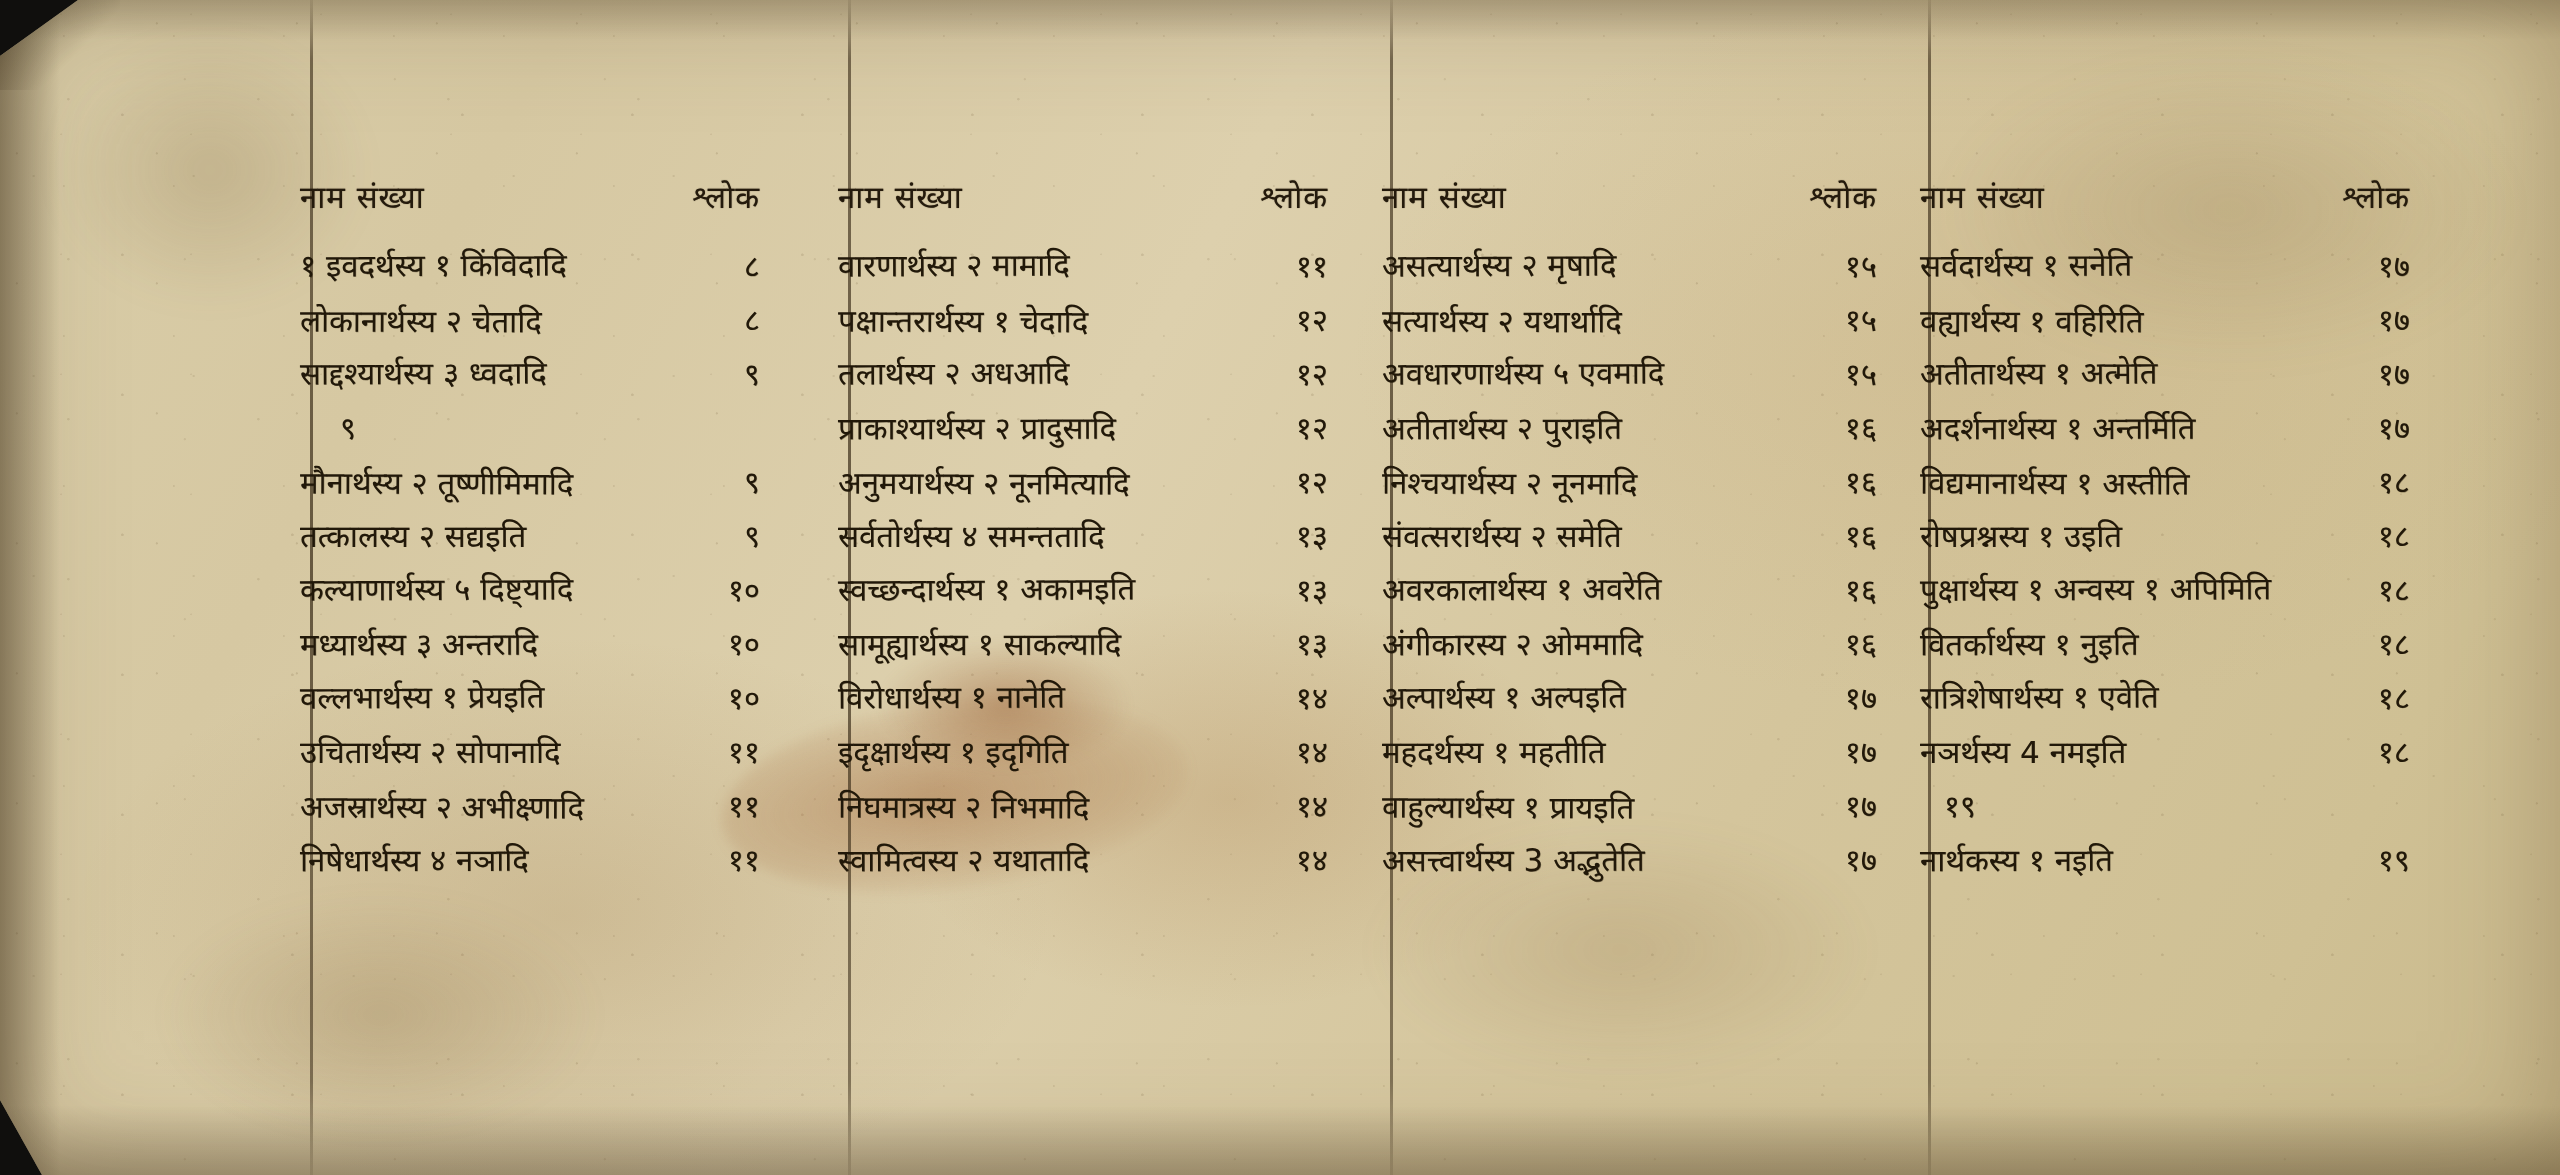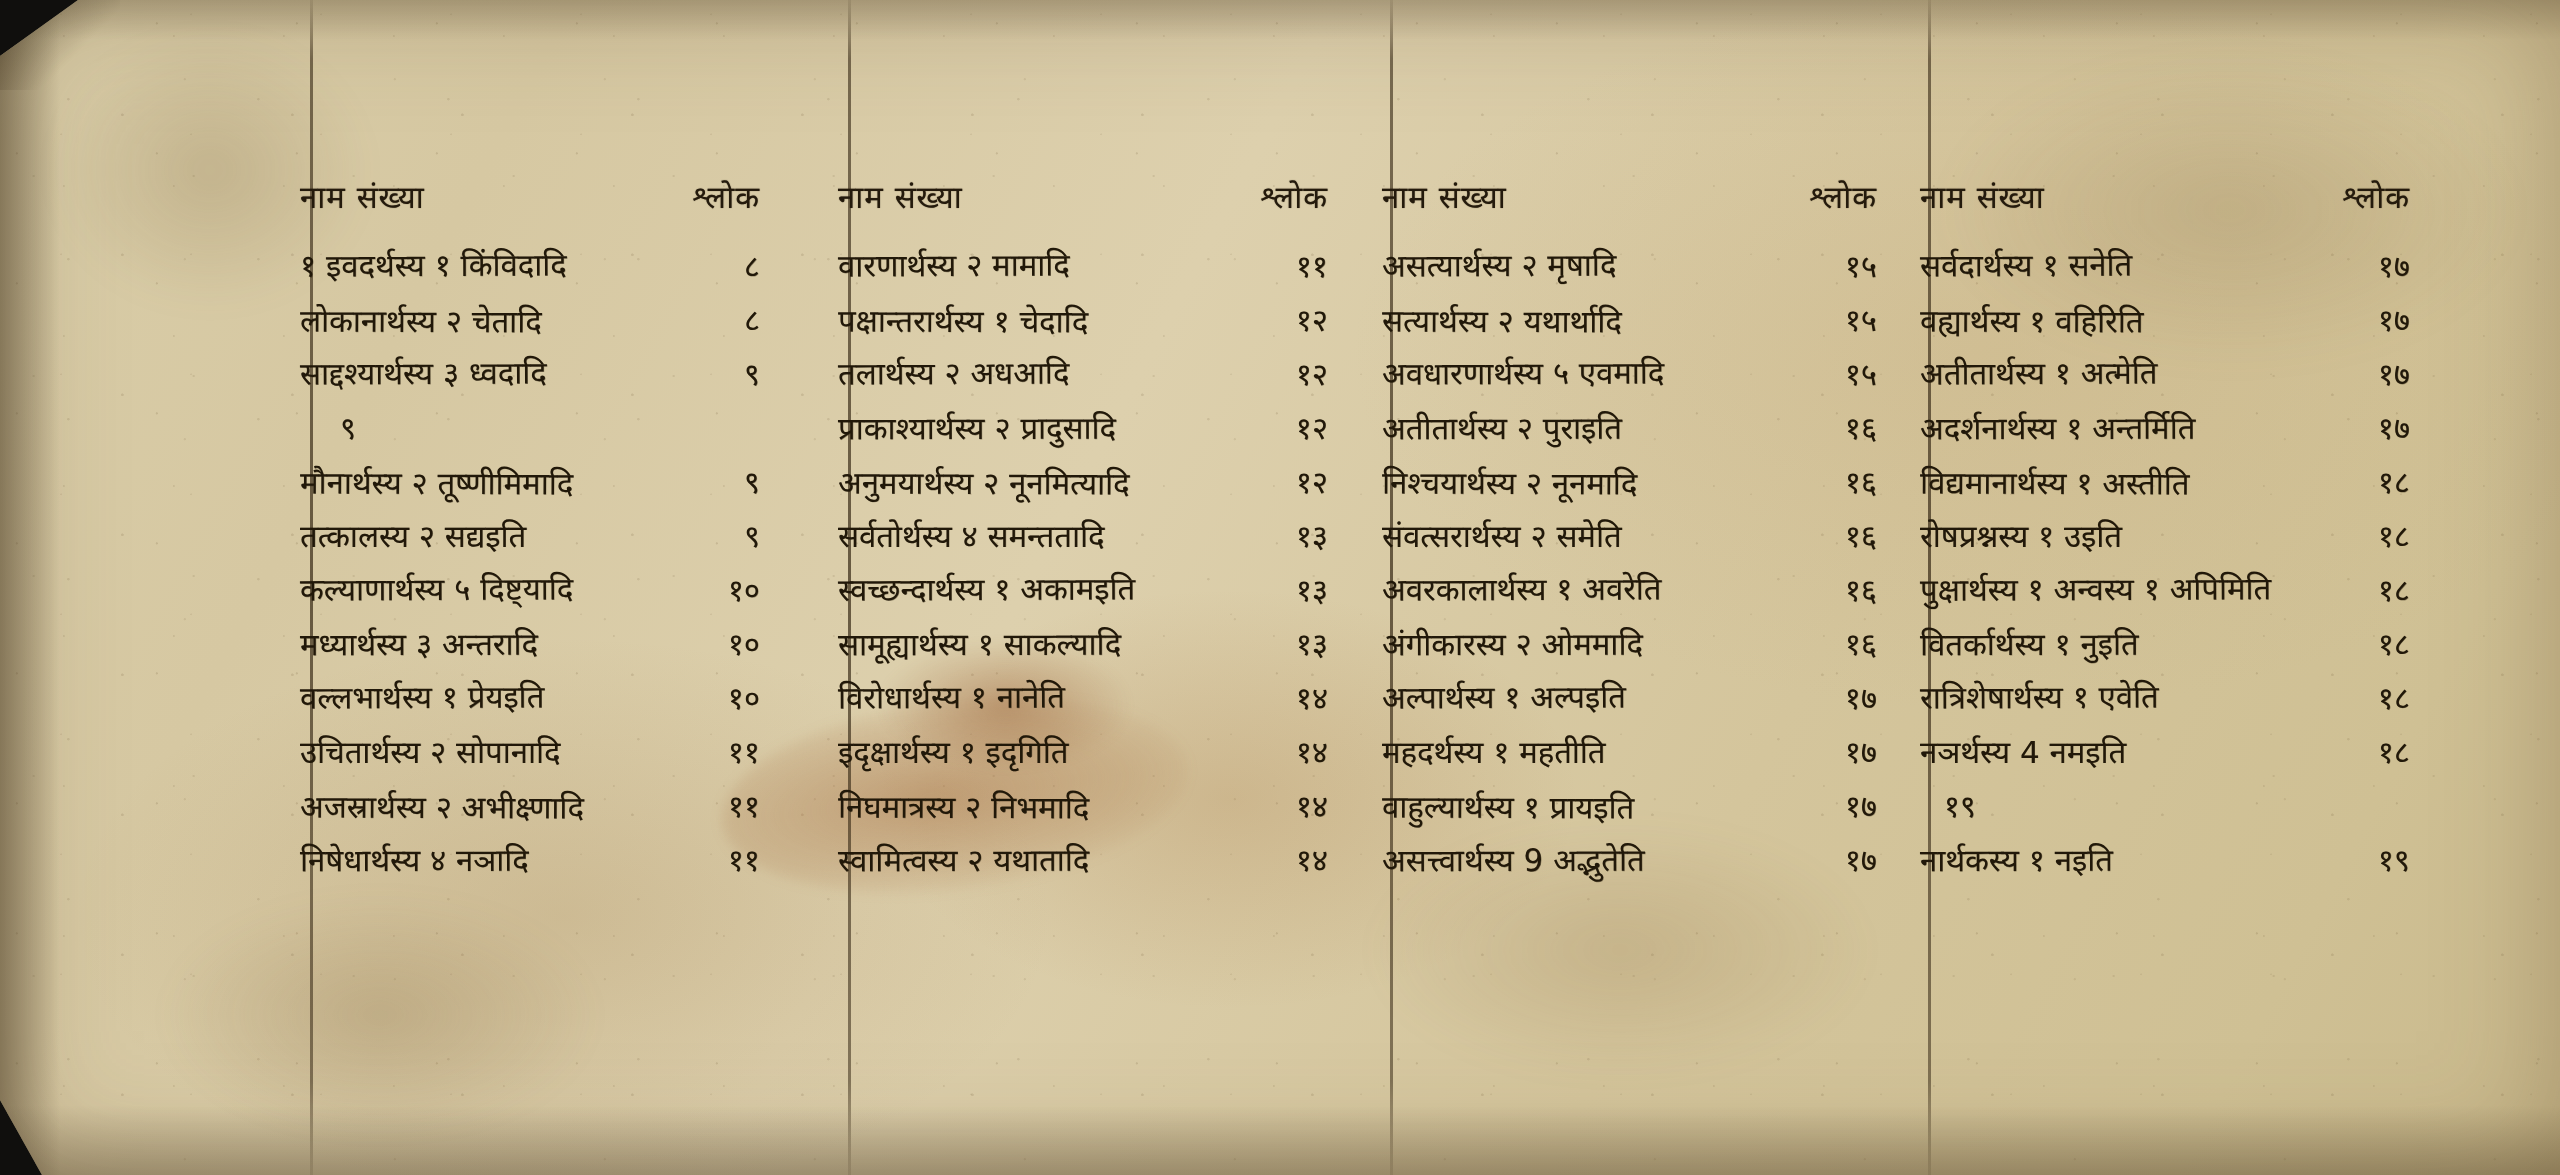--- a/index.html
+++ b/index.html
@@ -361,21 +361,21 @@
           </div>
         <div class="row">
             <span class="devan entry">महदर्थस्य १ महतीति</span>
             <span class="devan num">१७</span>
           </div>
         <div class="row">
             <span class="devan entry">वाहुल्यार्थस्य १ प्रायइति</span>
             <span class="devan num">१७</span>
           </div>
         <div class="row">
-            <span class="devan entry">असत्त्वार्थस्य 9 अद्भुतेति</span>
+            <span class="devan entry">असत्त्वार्थस्य 3 अद्भुतेति</span>
             <span class="devan num">१७</span>
           </div>
       </div>
 
       <div class="col col-4">
         <div class="col-head">
           <span class="devan head-name">नाम संख्या</span>
           <span class="devan head-num">श्लोक</span>
         </div>
         <div class="row">

